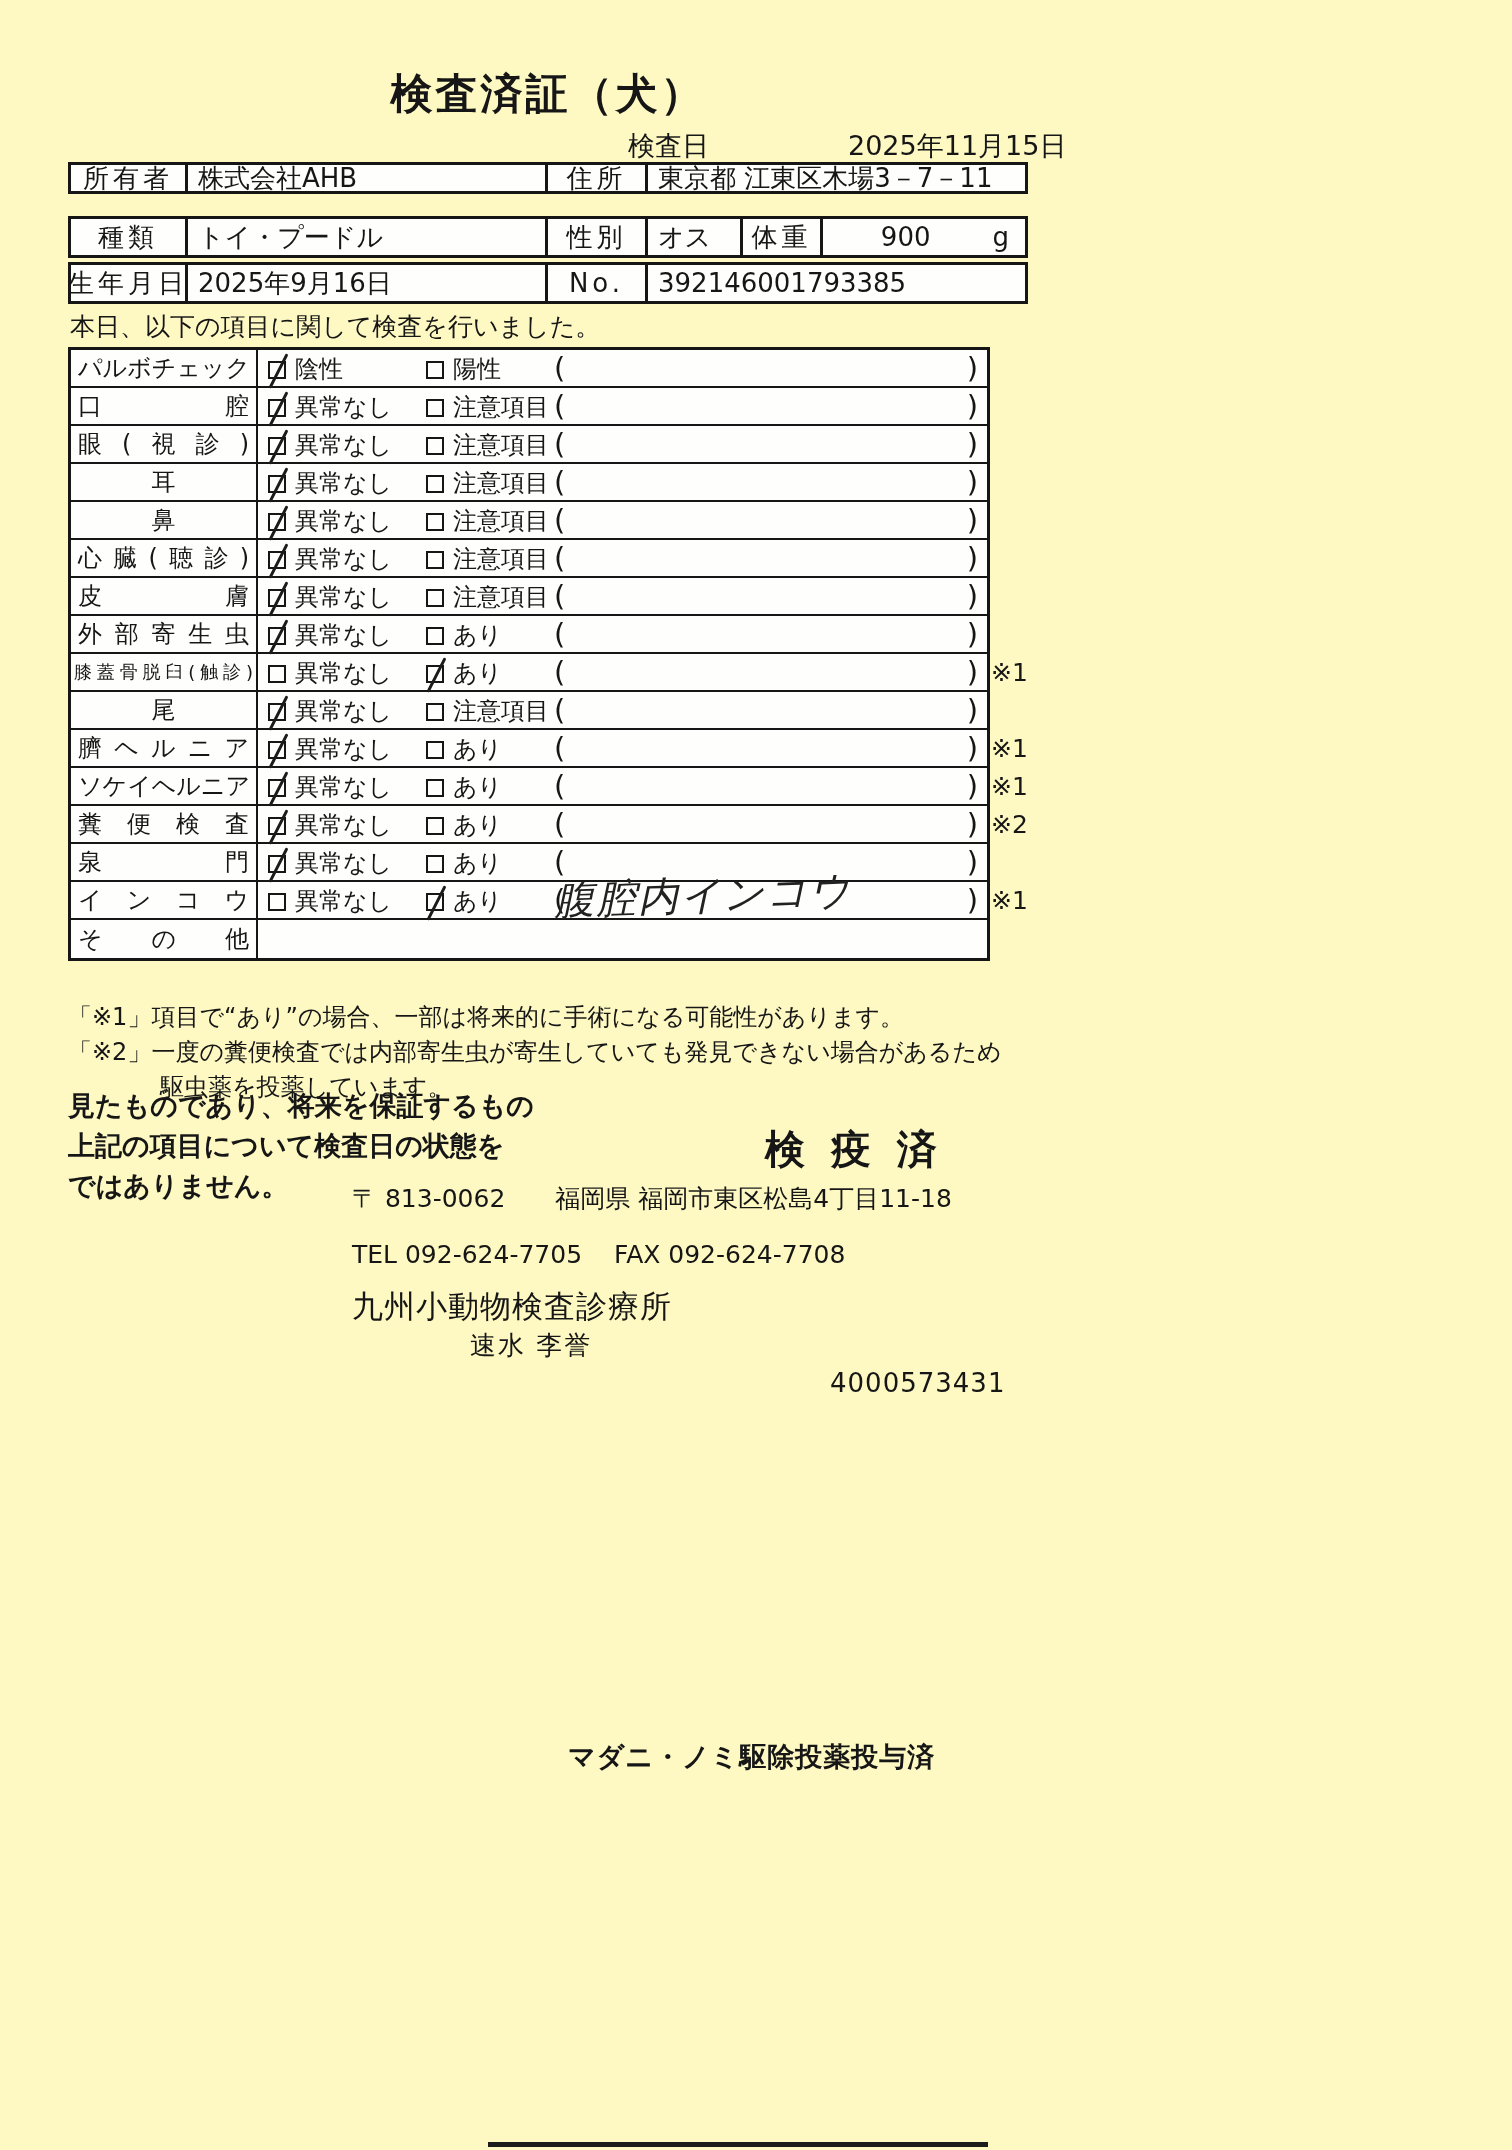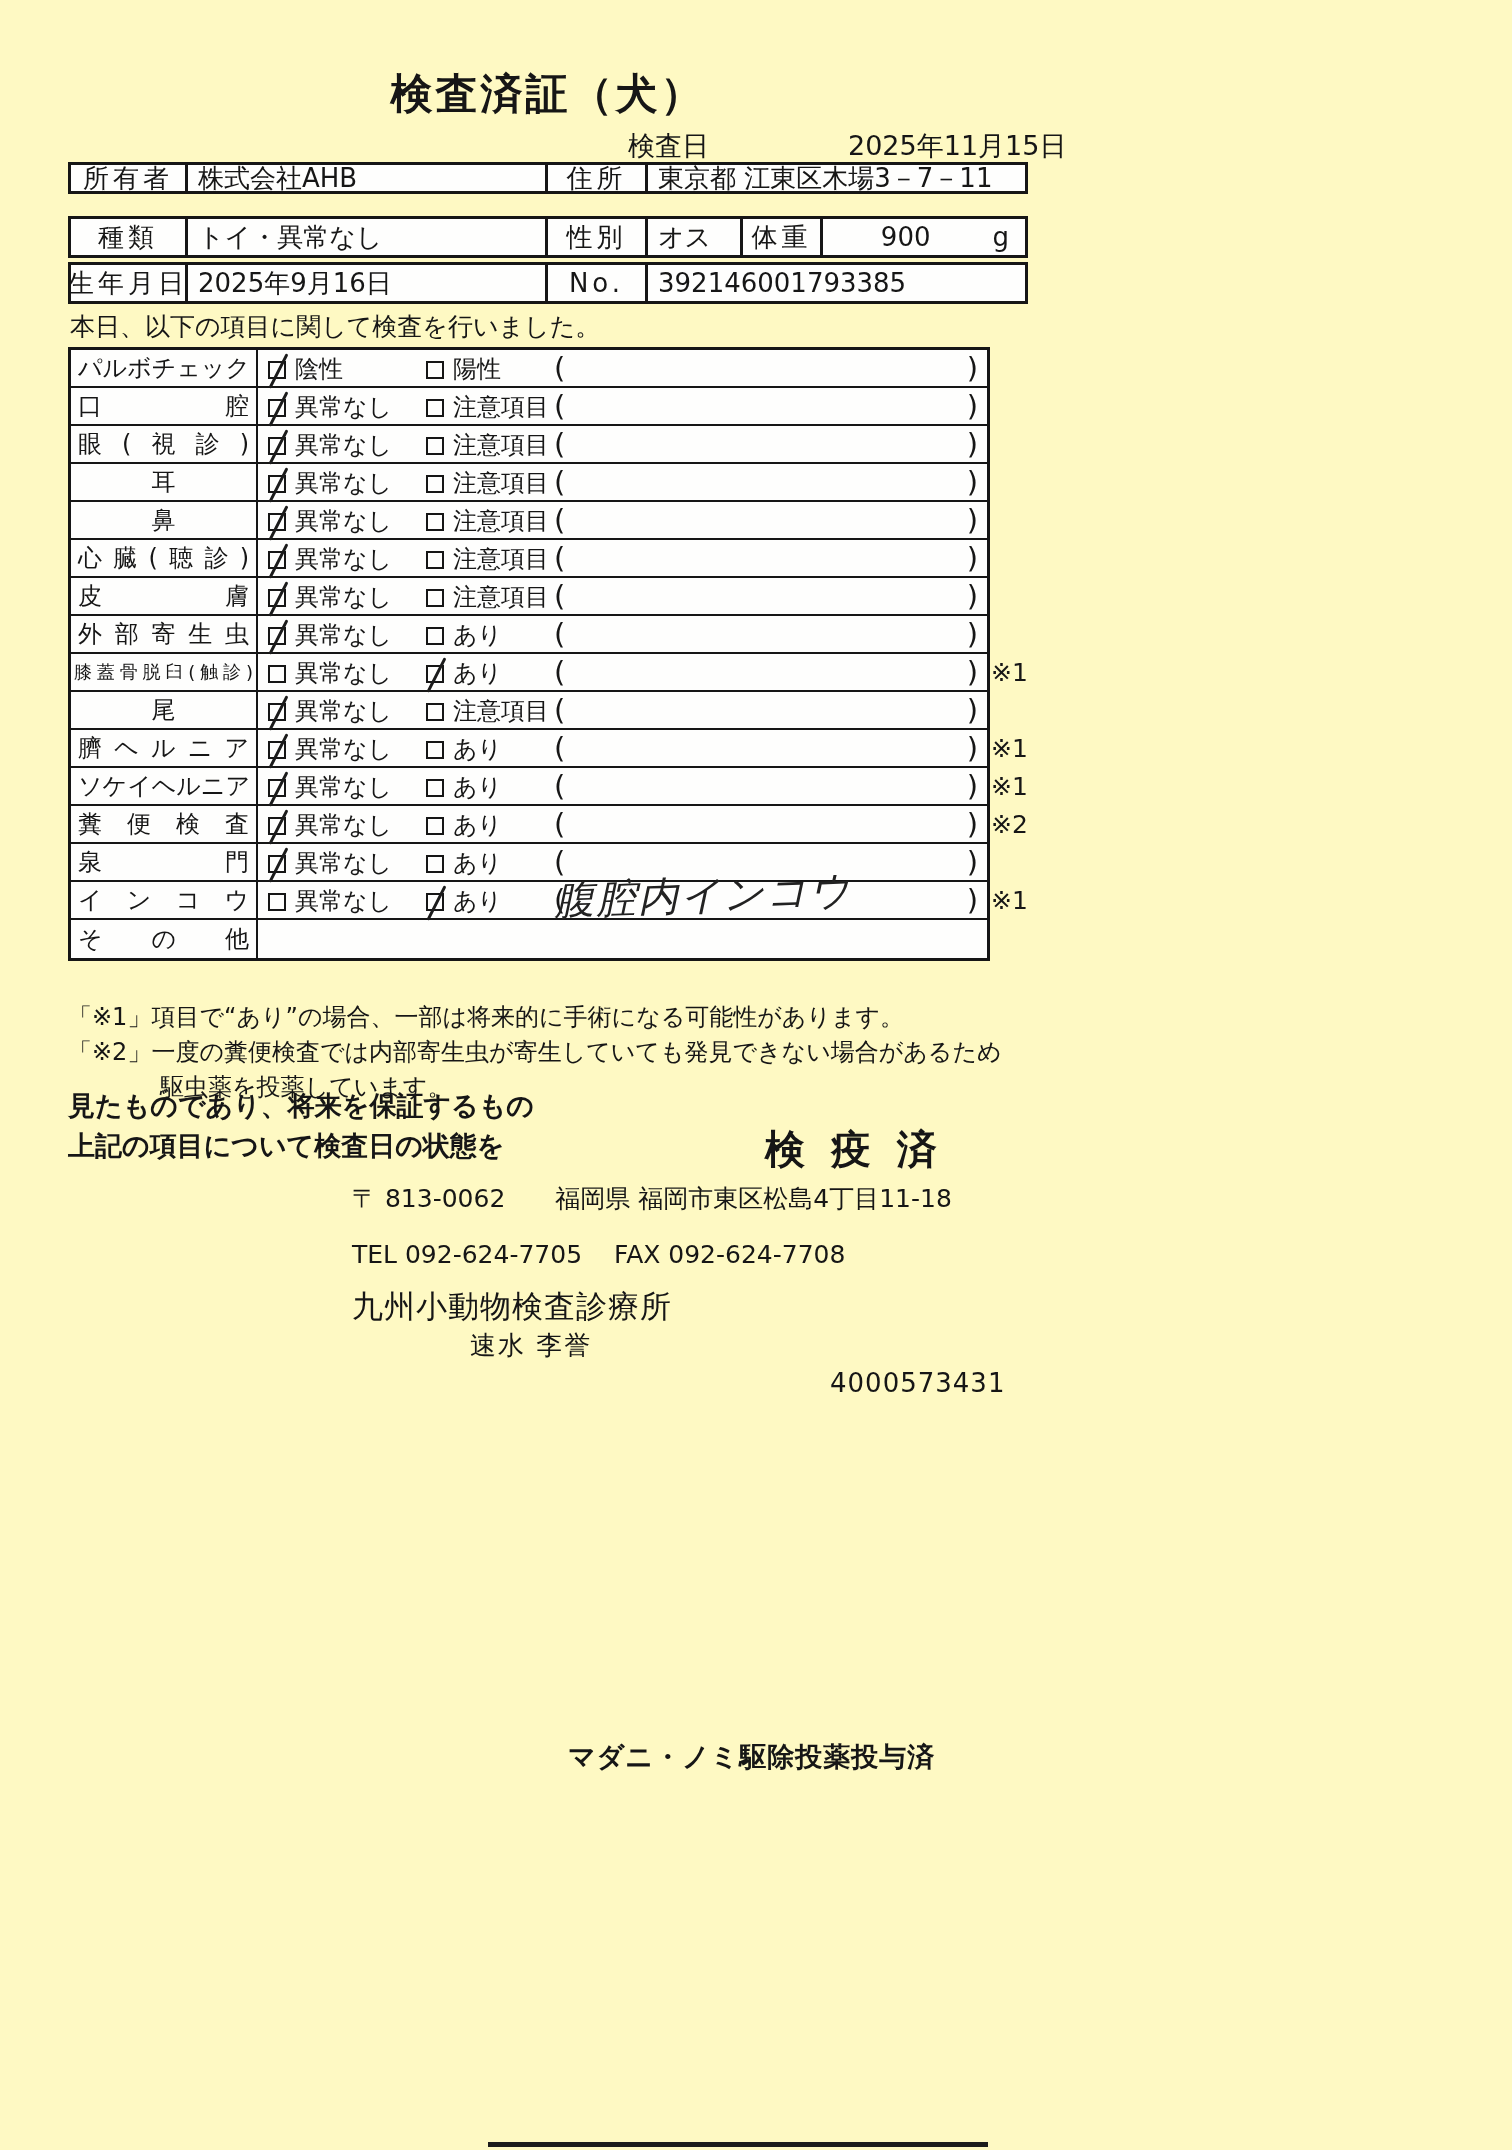--- a/index.html
+++ b/index.html
@@ -112,21 +112,21 @@
 
   <div class="htable owner-table">
     <div class="hcell lab w117">所有者</div>
     <div class="hcell w360">株式会社AHB</div>
     <div class="hcell lab w100">住所</div>
     <div class="hcell">東京都 江東区木場3－7－11</div>
   </div>
 
   <div class="htable pet-table">
     <div class="hcell lab w117">種類</div>
-    <div class="hcell w360">トイ・異常なし</div>
+    <div class="hcell w360">トイ・プードル</div>
     <div class="hcell lab w100">性別</div>
     <div class="hcell w95">オス</div>
     <div class="hcell lab w80">体重</div>
     <div class="hcell weight-cell">
       <span>900</span>
       <span class="unit">g</span>
     </div>
   </div>
 
   <div class="htable birth-table">
@@ -369,20 +369,21 @@
 
   <div class="footnotes">
     <div>「※1」項目で“あり”の場合、一部は将来的に手術になる可能性があります。</div>
     <div>「※2」一度の糞便検査では内部寄生虫が寄生していても発見できない場合があるため</div>
     <div class="indent">駆虫薬を投薬しています。</div>
   </div>
 
   <div class="disclaimer">
     <div>見たものであり、将来を保証するもの</div>
     <div>上記の項目について検査日の状態を</div>
+    <div>ではありません。</div>
   </div>
 
   <div class="stamp">検 疫 済</div>
 
   <div class="postal-row">
     <span>〒 813-0062</span>
     <span class="addr">福岡県 福岡市東区松島4丁目11-18</span>
   </div>
 
   <div class="tel-row">

